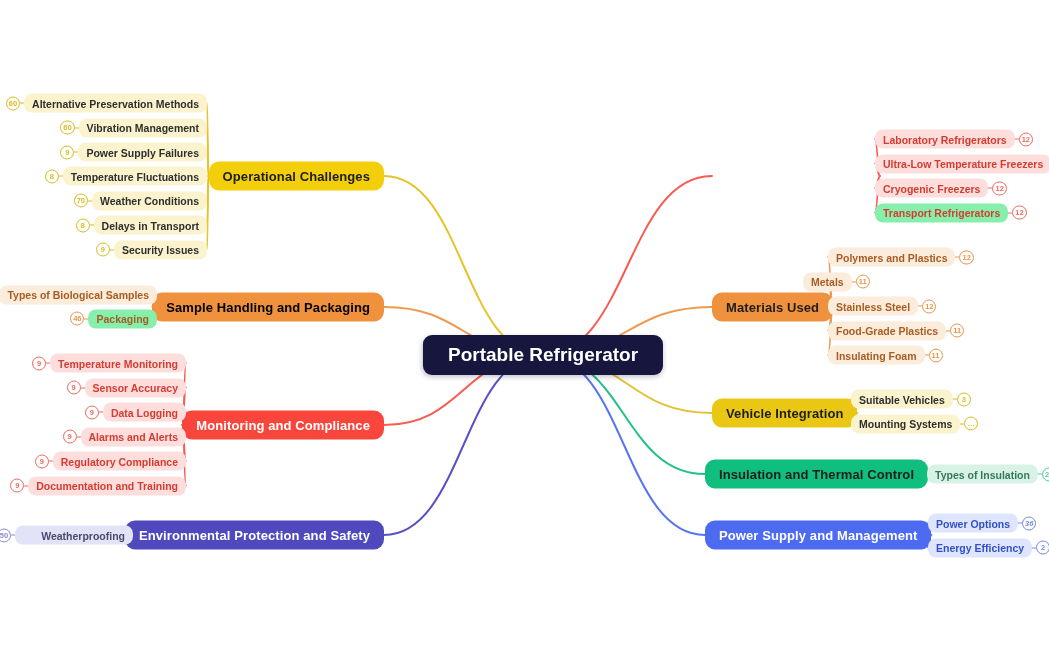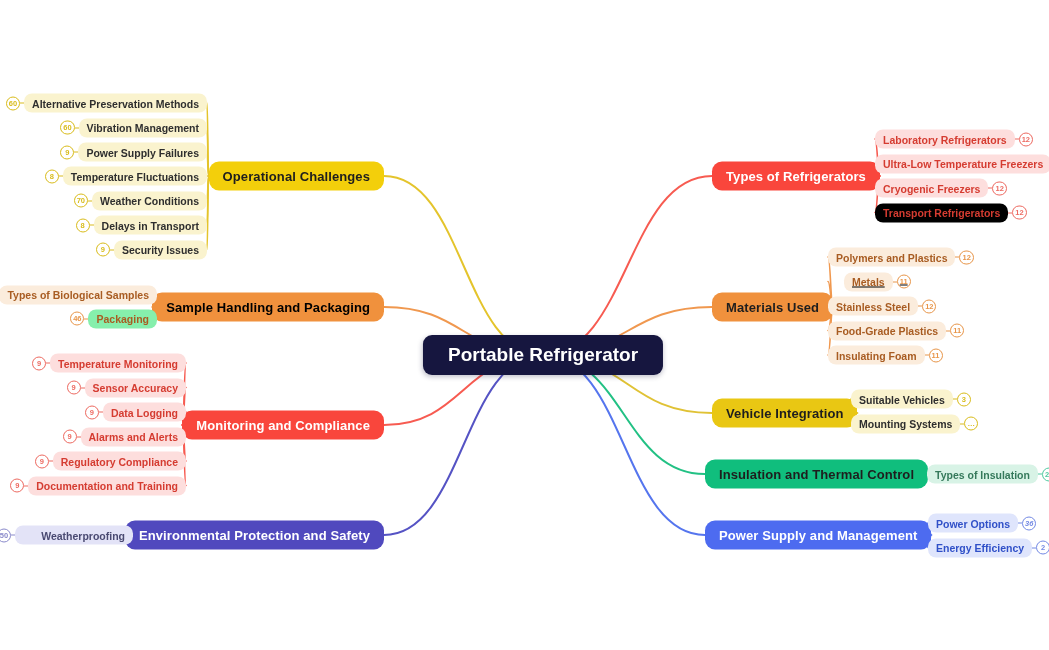--- a/index.html
+++ b/index.html
@@ -158,46 +158,45 @@
       <span class="badge" style="border-color: rgb(237, 106, 97); color: rgb(237, 106, 97);">9</span>
       <span class="dash" style="border-top-color: rgb(237, 106, 97);"></span>
       <span class="child-box" style="background: rgb(253, 222, 221); color: rgb(213, 60, 49);">Documentation and Training</span>
     </div>
     <div class="topic" style="background: rgb(80, 73, 190); color: rgb(255, 255, 255); top: 535px; right: 665px;">Environmental Protection and Safety</div>
     <div class="child-row" style="top: 535px; right: 916px;">
       <span class="badge" style="border-color: rgb(138, 138, 203); color: rgb(138, 138, 203);">50</span>
       <span class="dash" style="border-top-color: rgb(138, 138, 203);"></span>
       <span class="child-box" style="background: rgb(227, 227, 247); color: rgb(74, 74, 114); padding-left: 26px;">Weatherproofing</span>
     </div>
-    <div class="topic" style="background: rgb(249, 70, 60); color: rgb(255, 255, 255); top: 176px; left: 712px;">Types of Refrigerators</div>
     <div class="child-row" style="top: 139px; left: 875px;">
       <span class="child-box" style="background: rgb(253, 222, 221); color: rgb(213, 60, 49);">Laboratory Refrigerators</span>
       <span class="dash" style="border-top-color: rgb(237, 106, 97);"></span>
       <span class="badge" style="border-color: rgb(237, 106, 97); color: rgb(237, 106, 97);">12</span>
     </div>
     <div class="child-row" style="top: 163.5px; left: 875px;">
       <span class="child-box" style="background: rgb(253, 222, 221); color: rgb(213, 60, 49);">Ultra-Low Temperature Freezers</span>
     </div>
     <div class="child-row" style="top: 188px; left: 875px;">
       <span class="child-box" style="background: rgb(253, 222, 221); color: rgb(213, 60, 49);">Cryogenic Freezers</span>
       <span class="dash" style="border-top-color: rgb(237, 106, 97);"></span>
       <span class="badge" style="border-color: rgb(237, 106, 97); color: rgb(237, 106, 97);">12</span>
     </div>
     <div class="child-row" style="top: 212.5px; left: 875px;">
-      <span class="child-box" style="background: #000000; color: rgb(213, 60, 49);">Transport Refrigerators</span>
+      <span class="child-box" style="background: #86efac; color: rgb(213, 60, 49);">Transport Refrigerators</span>
       <span class="dash" style="border-top-color: rgb(237, 106, 97);"></span>
       <span class="badge" style="border-color: rgb(237, 106, 97); color: rgb(237, 106, 97);">12</span>
     </div>
     <div class="topic" style="background: rgb(240, 145, 61); color: rgb(30, 30, 30); top: 307px; left: 712px;">Materials Used</div>
     <div class="child-row" style="top: 257px; left: 828px;">
       <span class="child-box" style="background: rgb(251, 236, 220); color: rgb(168, 92, 34);">Polymers and Plastics</span>
       <span class="dash" style="border-top-color: rgb(232, 150, 74);"></span>
       <span class="badge" style="border-color: rgb(232, 150, 74); color: rgb(232, 150, 74);">12</span>
     </div>
-    <div class="child-row" style="top: 281.5px; left: 844px; text-decoration: underline;">
+    <div class="child-row" style="top: 281.5px; left: 803px;">
       <span class="child-box" style="background: rgb(251, 236, 220); color: rgb(168, 92, 34);">Metals</span>
       <span class="dash" style="border-top-color: rgb(232, 150, 74);"></span>
       <span class="badge" style="border-color: rgb(232, 150, 74); color: rgb(232, 150, 74);">11</span>
     </div>
     <div class="child-row" style="top: 306px; left: 828px;">
       <span class="child-box" style="background: rgb(251, 236, 220); color: rgb(168, 92, 34);">Stainless Steel</span>
       <span class="dash" style="border-top-color: rgb(232, 150, 74);"></span>
       <span class="badge" style="border-color: rgb(232, 150, 74); color: rgb(232, 150, 74);">12</span>
     </div>
     <div class="child-row" style="top: 330.5px; left: 828px;">

